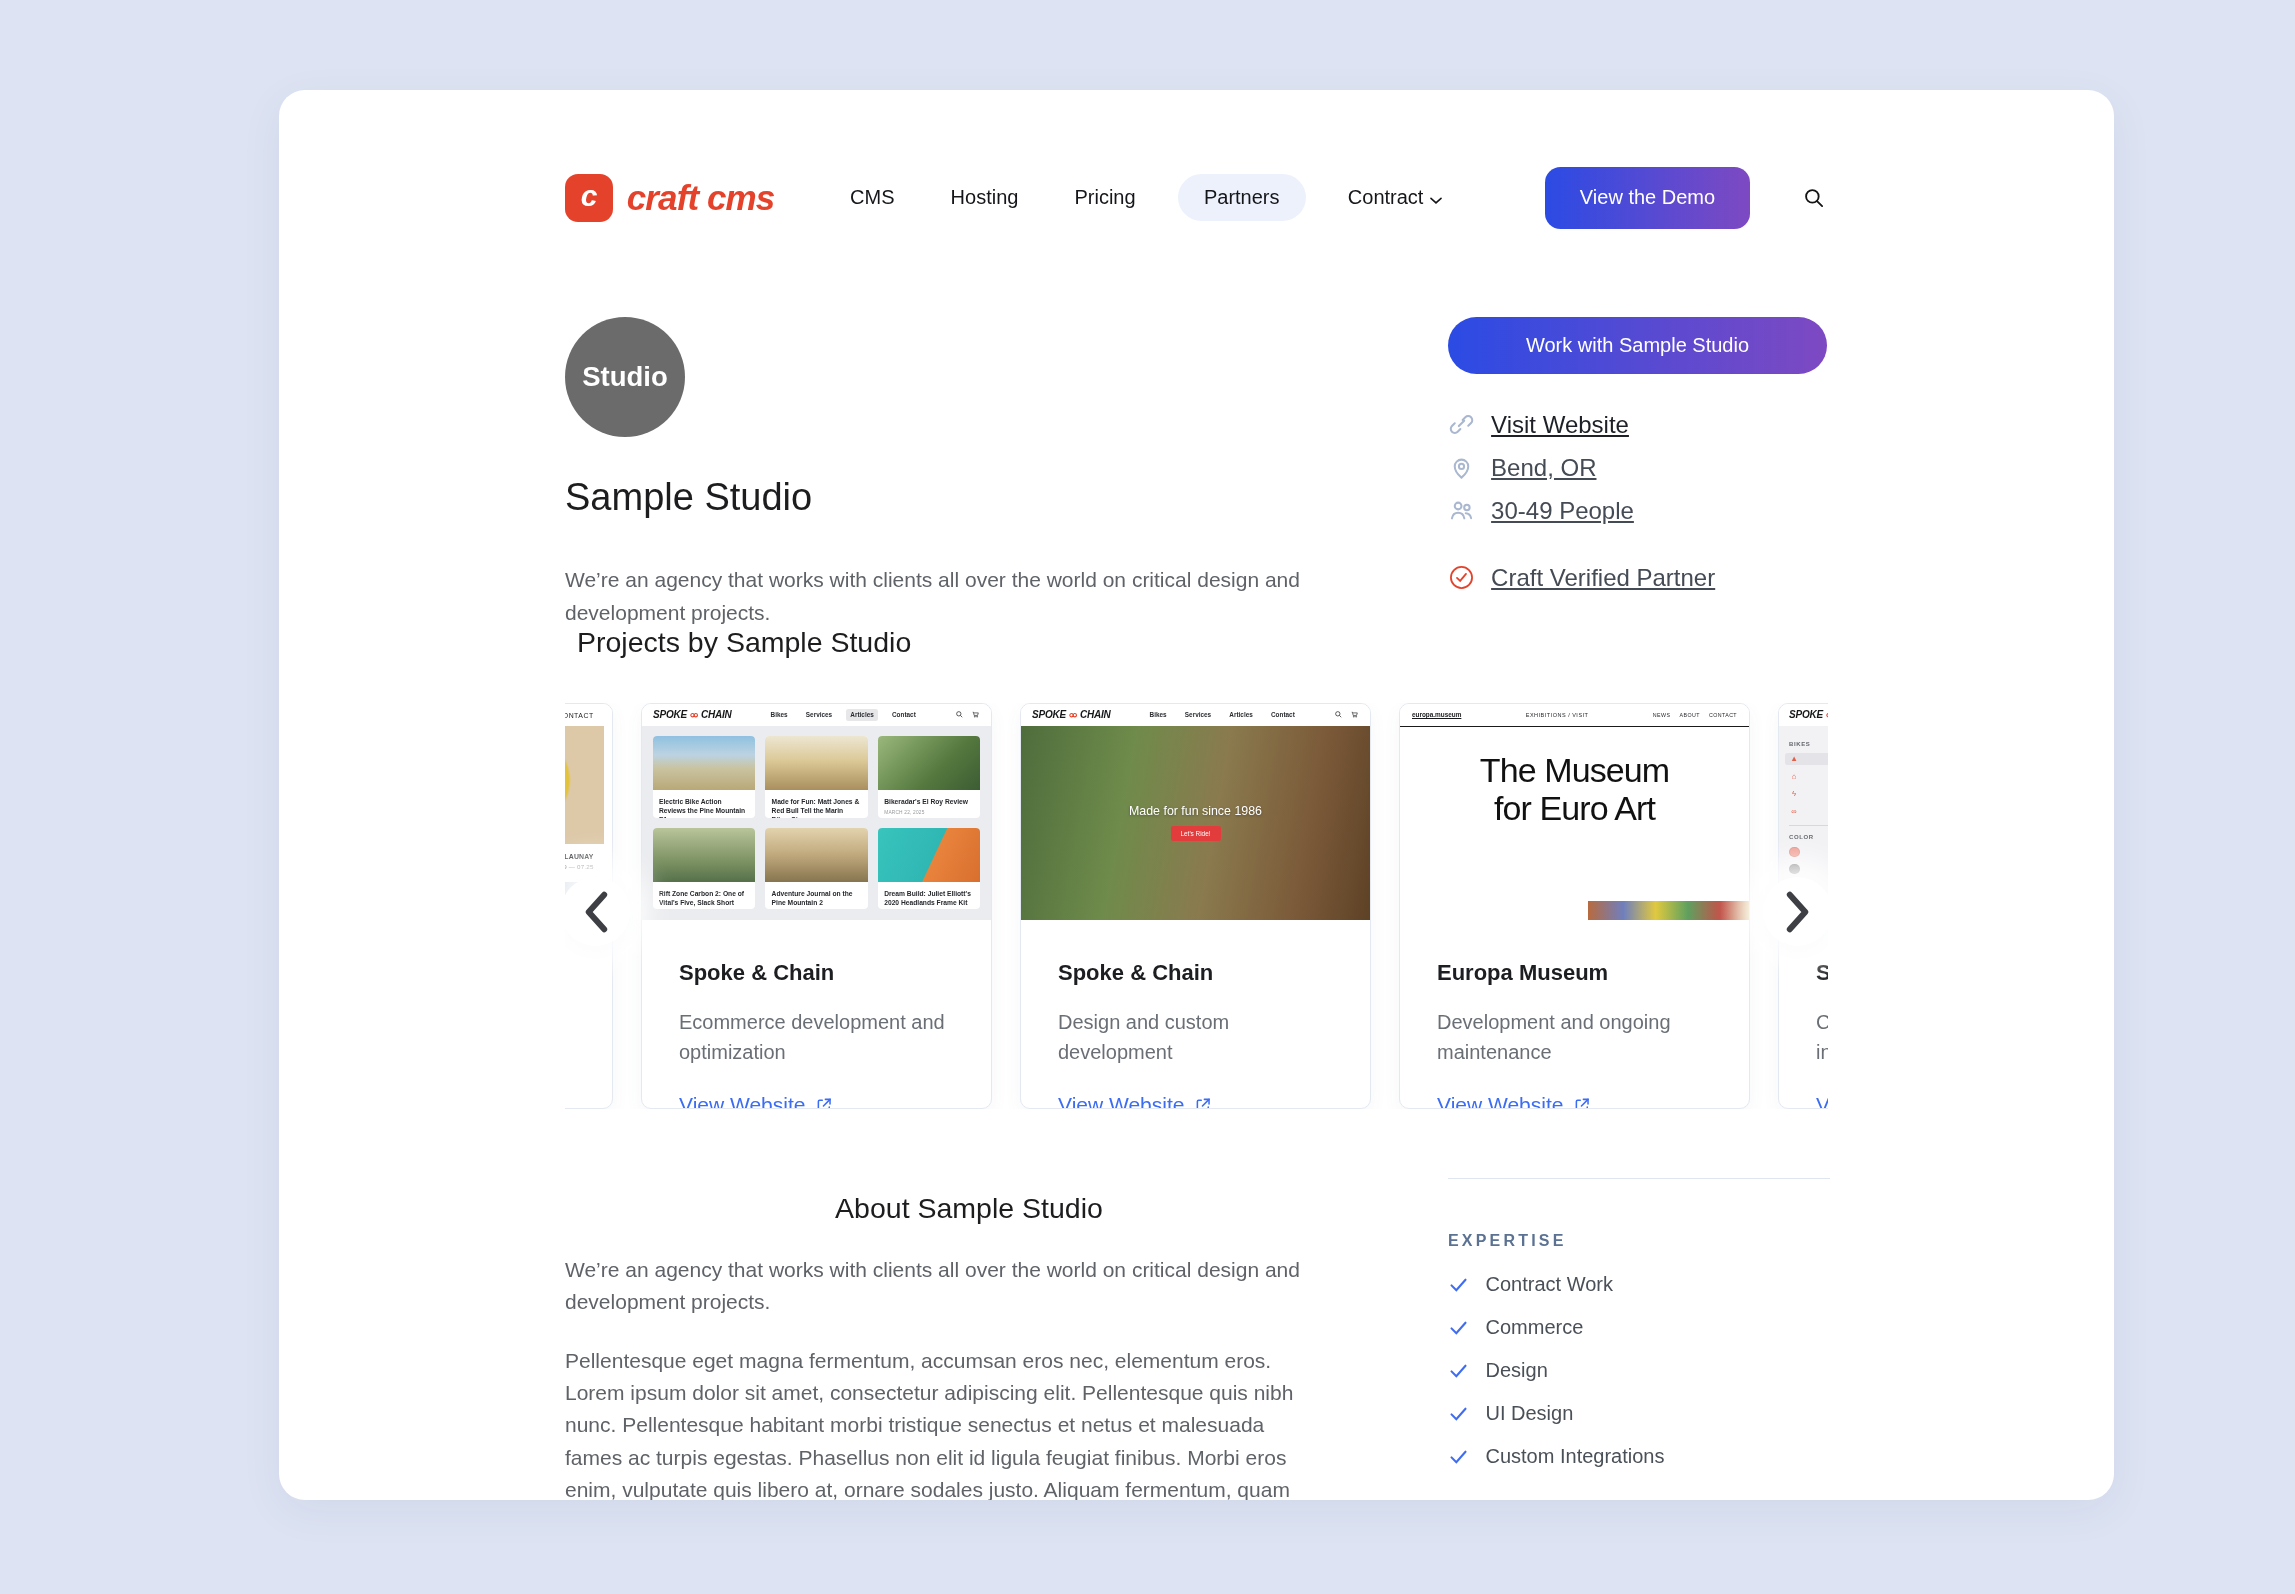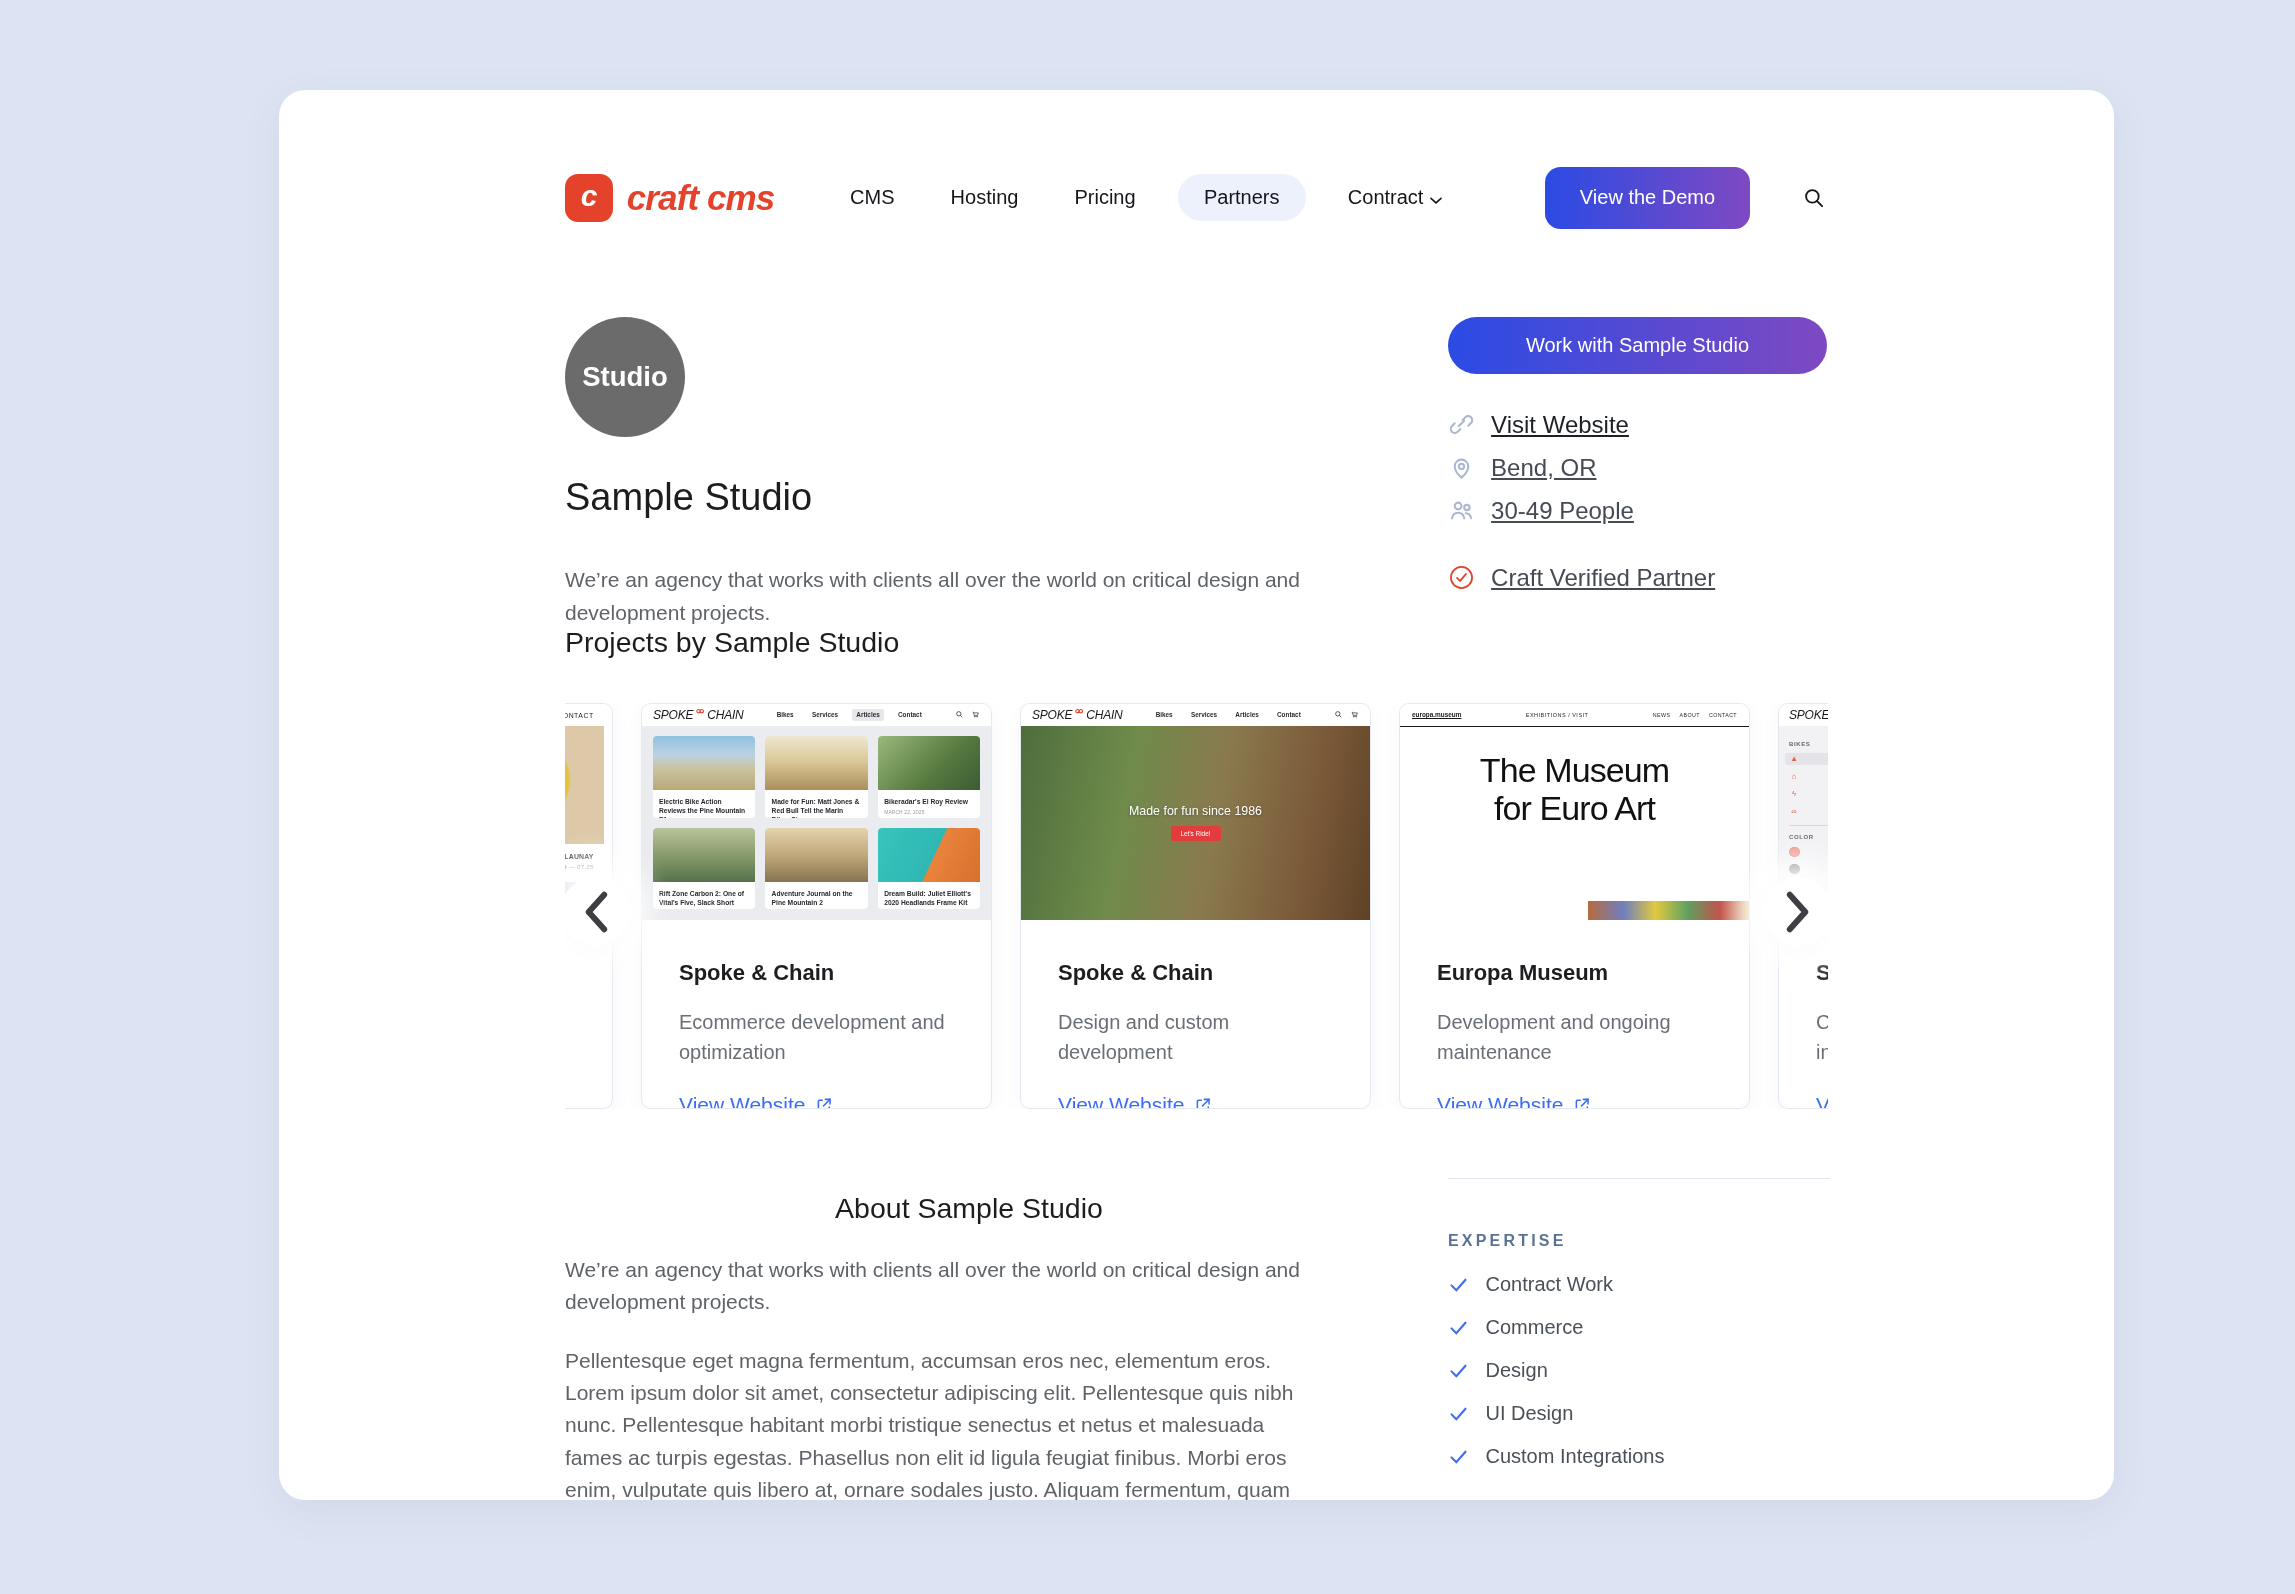--- a/index.html
+++ b/index.html
@@ -59,38 +59,38 @@
     color:#fff;font-size:20px;font-family:inherit;
     display:flex;align-items:center;justify-content:center;
   }
   .meta-list{margin-top:29px;}
   .meta-row{display:flex;align-items:center;gap:15.6px;height:43px;}
   .meta-row .mi{width:27.5px;display:flex;justify-content:center;}
   .meta-label{font-size:24px;color:#454b54;text-decoration:underline;}
   .meta-label.link{color:#1d2127;cursor:pointer;}
   .verified-row{margin-top:24px;}
   
-  .projects-heading{position:absolute;left:286px;top:536px;margin:0;font-size:28.5px;font-weight:400;color:#1d1d1f;}
+  .projects-heading{position:absolute;left:298px;top:536px;margin:0;font-size:28.5px;font-weight:400;color:#1d1d1f;}
 
   .carousel{position:absolute;left:286px;top:613px;width:1263px;height:406px;overflow:hidden;}
   .track{position:absolute;left:-303px;top:0;display:flex;gap:28px;}
   .proj-card{
     width:351px;height:406px;background:#fff;border:0.9px solid #e4e8f1;border-radius:10px;
     box-sizing:border-box;overflow:hidden;display:flex;flex-direction:column;flex:0 0 auto;
     box-shadow:0 6.4px 18.4px rgba(70,90,140,.05);
   }
   .shot{height:216px;position:relative;overflow:hidden;flex:0 0 auto;}
   .info{padding:40px 37px 0 37px;}
   .proj-title{font-size:22px;font-weight:700;color:#1c1e21;margin:0;}
   .proj-desc{font-size:20px;color:#6a6f76;line-height:1.5;margin:21px 0 0 0;}
   .view-link{display:flex;align-items:center;gap:10px;margin-top:26px;color:#3b6cf4;font-size:21px;cursor:pointer;}
 
   
   .mini-header{height:21.6px;background:#fff;display:flex;align-items:center;padding:0 11px;flex:0 0 auto;}
-  .mini-logo{display:flex;gap:2.8px;font-style:italic;font-weight:400;font-size:12px;color:#17181a;letter-spacing:-0.2px;white-space:nowrap;}
+  .mini-logo{display:flex;align-items:center;gap:2.8px;font-style:italic;font-weight:700;font-size:10px;color:#17181a;letter-spacing:-0.2px;white-space:nowrap;}
   .mini-nav{flex:1;display:flex;justify-content:center;gap:10px;align-items:center;}
   .mini-nav span{font-size:6.4px;font-weight:700;color:#2a2c30;padding:2.3px 4.1px;border-radius:2.3px;white-space:nowrap;cursor:pointer;}
   .mini-nav span.on{background:#e7e7ea;}
   .mini-icons{display:flex;gap:7.3px;align-items:center;}
   .shot-body{background:#ebecef;flex:1;padding:10.6px;display:grid;grid-template-columns:1fr 1fr 1fr;gap:10px;align-content:start;height:194px;box-sizing:border-box;}
   .mini-article{background:#fff;border-radius:4.1px;overflow:hidden;}
   .ma-img{height:54px;}
   .ma-pad{padding:6.9px 6.4px;}
   .ma-title{font-size:6.7px;font-weight:700;color:#26282c;line-height:1.35;}
   .ma-date{font-size:4.8px;color:#97999e;margin-top:4.1px;letter-spacing:0.2px;}

